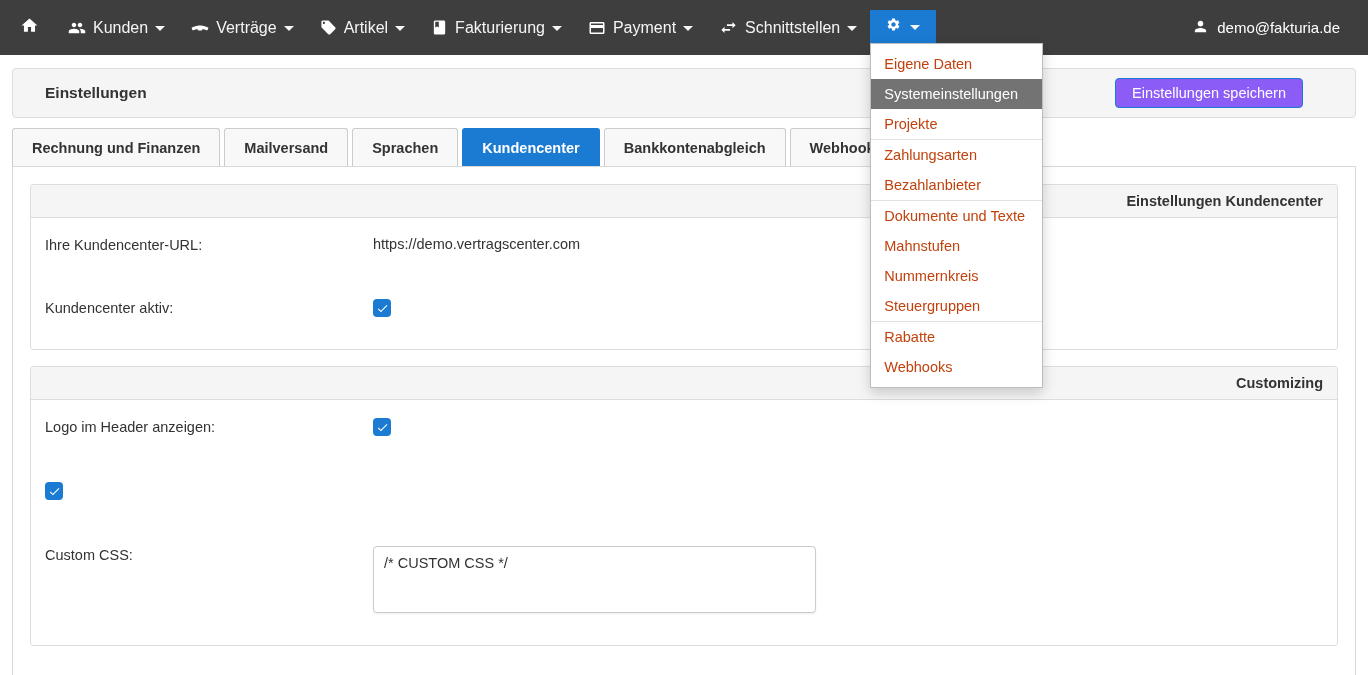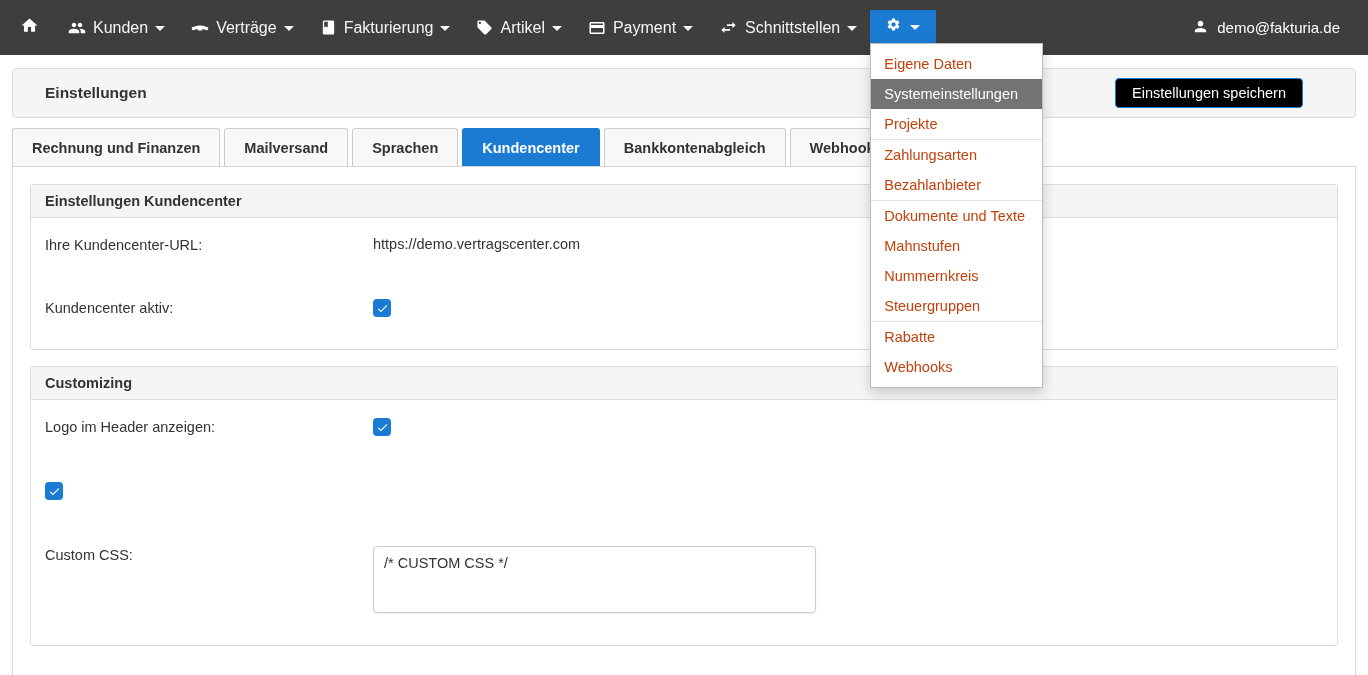--- a/index.html
+++ b/index.html
@@ -18,30 +18,30 @@
   
   .dropdown { position:absolute; top:43px; left:0; width:173px; background:#fff; border:1px solid #bdbdbd; box-shadow:0 5px 12px rgba(0,0,0,.18); z-index:100; padding:5px 0; }
   .dropdown a { display:block; font-size:14.5px; color:#c2410c; padding:7px 13px; text-decoration:none; cursor:pointer; white-space:nowrap; }
   .dropdown a.active { background:#737373; color:#fff; }
   .dropdown a.group-start { border-top:1px solid #e2e2e2; }
 
   
   .page { padding:13px 12px 0 12px; }
   .page-header { background:#f5f5f5; border:1px solid #ddd; border-radius:4px; height:50px; display:flex; align-items:center; justify-content:space-between; padding:0 52px 0 32px; }
   .page-title { font-size:15.5px; font-weight:bold; color:#333; }
-  .btn-primary { background:#000000; color:#fff; border:1px solid #1b7bd2; border-radius:4px; font-size:14.5px; height:30px; padding:0 16px; cursor:pointer; font-family:inherit; }
+  .btn-primary { background:#8b5cf6; color:#fff; border:1px solid #1b7bd2; border-radius:4px; font-size:14.5px; height:30px; padding:0 16px; cursor:pointer; font-family:inherit; }
 
   .tabs { display:flex; gap:4px; margin-top:10px; }
   .tab { height:38px; display:flex; align-items:center; padding:0 19px; font-size:14.5px; font-weight:bold; background:#f8f8f8; border:1px solid #ccc; border-bottom:none; border-radius:3px 3px 0 0; cursor:pointer; color:#333; }
   .tab.active { background:#1b7bd2; border-color:#1b7bd2; color:#fff; }
 
   .tab-content { border:1px solid #d8d8d8; background:#fff; padding:17px 17px 20px 17px; min-height:496px; }
 
   .panel { border:1px solid #ddd; border-radius:3px; margin-bottom:16px; }
-  .panel-heading { background:#f5f5f5; border-bottom:1px solid #ddd; padding:8px 14px; font-size:14.5px; font-weight:bold; color:#333; border-radius:3px 3px 0 0; }
+  .panel-heading { background:#f5f5f5; border-bottom:1px solid #ddd; padding:8px 14px; font-size:14.5px; font-weight:bold; color:#333; border-radius:3px 3px 0 0;text-align:right; }
   .panel-body { padding:18px 14px 26px 14px; }
 
   .form-row { display:flex; align-items:flex-start; margin-bottom:46px; }
   .form-row:last-child { margin-bottom:6px; }
   .form-label { width:328px; font-size:14.5px; color:#333; padding-top:1px; }
   .form-value { font-size:14.5px; color:#333; }
 
   .checkbox { width:18px; height:18px; border-radius:4px; background:#1b7bd2; display:flex; align-items:center; justify-content:center; cursor:pointer; }
   .checkbox svg { display:block; }
 
@@ -79,34 +79,34 @@
           </g>
         </svg>
     </span>
     <span>Verträge</span>
     <span class="caret"></span>
   </div>
 
   <div class="nav-item">
     <span>
       <svg width="17" height="17" viewBox="0 0 24 24">
+          <path fill="#fff" d="M21.41 11.58l-9-9C12.05 2.22 11.55 2 11 2H4c-1.1 0-2 .9-2 2v7c0 .55.22 1.05.59 1.42l9 9c.36.36.86.58 1.41.58.55 0 1.05-.22 1.41-.59l7-7c.37-.36.59-.86.59-1.41 0-.55-.23-1.06-.59-1.42zM5.5 7C4.67 7 4 6.33 4 5.5S4.67 4 5.5 4 7 4.67 7 5.5 6.33 7 5.5 7z"></path>
+        </svg>
+    </span>
+    <span>Artikel</span>
+    <span class="caret"></span>
+  </div>
+
+  <div class="nav-item">
+    <span>
+      <svg width="17" height="17" viewBox="0 0 24 24">
           <path fill="#fff" d="M18 2H6c-1.1 0-2 .9-2 2v16c0 1.1.9 2 2 2h12c1.1 0 2-.9 2-2V4c0-1.1-.9-2-2-2zM6 4h5v8l-2.5-1.5L6 12V4z"></path>
         </svg>
     </span>
     <span>Fakturierung</span>
-    <span class="caret"></span>
-  </div>
-
-  <div class="nav-item">
-    <span>
-      <svg width="17" height="17" viewBox="0 0 24 24">
-          <path fill="#fff" d="M21.41 11.58l-9-9C12.05 2.22 11.55 2 11 2H4c-1.1 0-2 .9-2 2v7c0 .55.22 1.05.59 1.42l9 9c.36.36.86.58 1.41.58.55 0 1.05-.22 1.41-.59l7-7c.37-.36.59-.86.59-1.41 0-.55-.23-1.06-.59-1.42zM5.5 7C4.67 7 4 6.33 4 5.5S4.67 4 5.5 4 7 4.67 7 5.5 6.33 7 5.5 7z"></path>
-        </svg>
-    </span>
-    <span>Artikel</span>
     <span class="caret"></span>
   </div>
 
   <div class="nav-item">
     <span>
       <svg width="18" height="18" viewBox="0 0 24 24">
           <path fill="#fff" d="M20 4H4c-1.11 0-1.99.89-1.99 2L2 18c0 1.11.89 2 2 2h16c1.11 0 2-.89 2-2V6c0-1.11-.89-2-2-2zm0 14H4v-6h16v6zm0-10H4V6h16v2z"></path>
         </svg>
     </span>
     <span>Payment</span>

